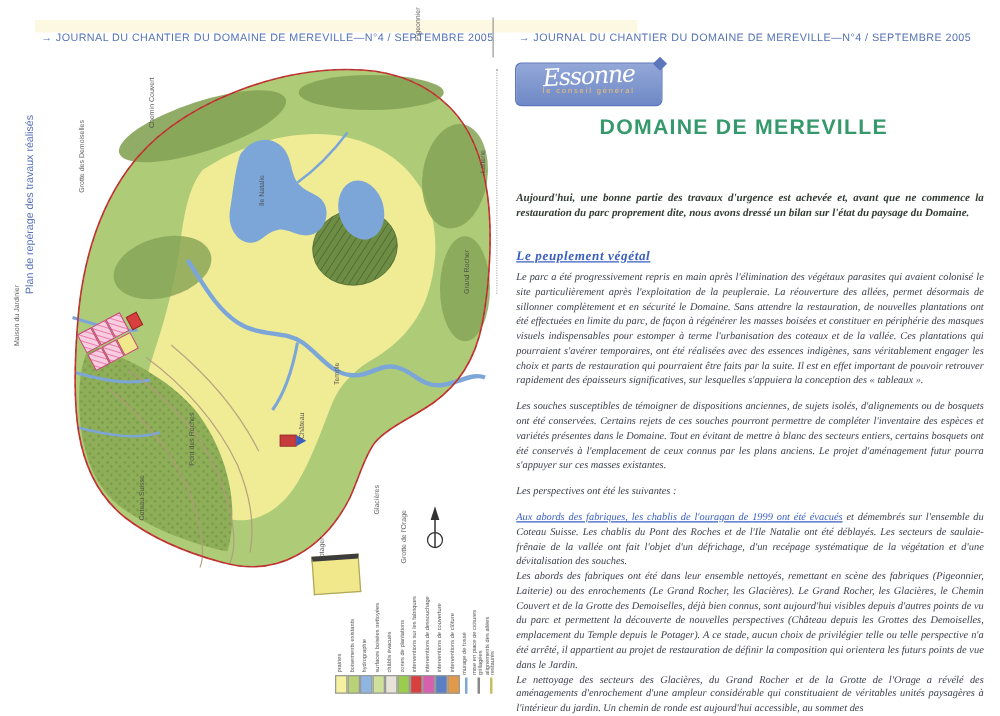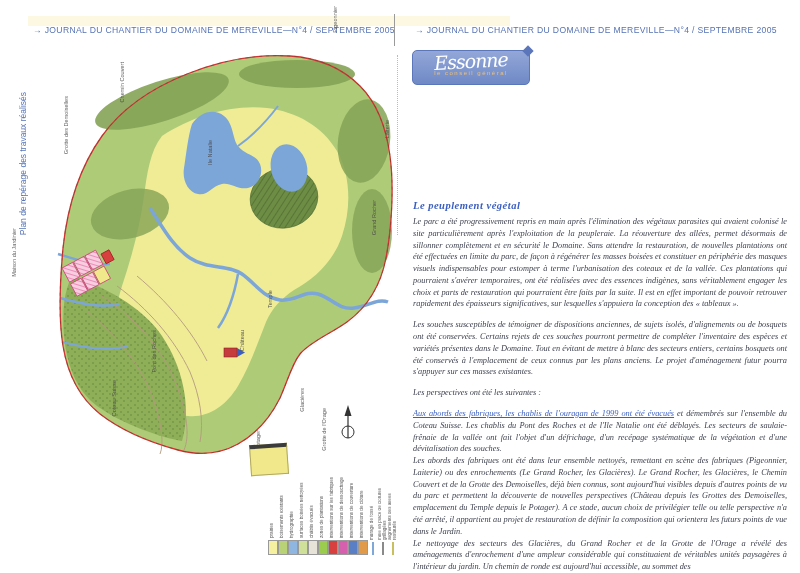--- a/index.html
+++ b/index.html
@@ -32,21 +32,21 @@
         transform:rotate(45deg);}
   #dm-title{position:absolute;left:400px;top:92px;width:390px;text-align:center;color:#35996b;
         font-size:17px;font-weight:600;letter-spacing:1px;}
   #journal-sub{position:absolute;left:416px;top:126px;color:#4a74c4;font-size:13px;
         font-style:italic;letter-spacing:1px;font-weight:bold;}
   #journal-sub .arr{font-style:normal;margin-right:14px;font-weight:normal;}
   .serif{font-family:"Liberation Serif",serif;font-style:italic;}
   #intro{position:absolute;left:413px;top:152px;width:374px;font-size:8.8px;font-weight:bold;
         color:#333d35;text-align:justify;line-height:1.42;}
   #section-h{position:absolute;left:413px;top:200px;color:#3b5fc0;font-size:10.5px;font-weight:bold;
-        letter-spacing:.5px;}
+        text-decoration:underline;letter-spacing:.5px;}
   #article{position:absolute;left:413px;top:216px;width:374px;font-size:8.3px;color:#3f4250;
         text-align:justify;line-height:1.42;}
   #article p{margin:0 0 9px 0;}
   #article p.tight{margin-bottom:0;}
   .lead{color:#3b5fc0;font-weight:normal;text-decoration:underline;}
   .hl{position:absolute;left:28px;top:16px;width:482px;height:10px;background:#fdf8e2;}
 </style>
 </head>
 <body>
 
@@ -205,22 +205,24 @@
   </div>
 
   <div class="hdr" style="left:415px;top:25px;">→ JOURNAL DU CHANTIER DU DOMAINE DE MEREVILLE—N°4 / SEPTEMBRE 2005</div>
 
   <div id="logo">
     <span class="diamond"></span>
     <span class="script">Essonne</span>
     <span class="tagline">le conseil général</span>
   </div>
 
-
-
+  <div id="dm-title">DOMAINE DE MEREVILLE</div>
+
+
+  <div id="intro" class="serif">Aujourd'hui, une bonne partie des travaux d'urgence est achevée et, avant que ne commence la restauration du parc proprement dite, nous avons dressé un bilan sur l'état du paysage du Domaine.</div>
 
   <div id="section-h" class="serif">Le peuplement végétal</div>
 
   <div id="article" class="serif">
     <p>Le parc a été progressivement repris en main après l'élimination des végétaux parasites qui avaient colonisé le site particulièrement après l'exploitation de la peupleraie. La réouverture des allées, permet désormais de sillonner complètement et en sécurité le Domaine. Sans attendre la restauration, de nouvelles plantations ont été effectuées en limite du parc, de façon à régénérer les masses boisées et constituer en périphérie des masques visuels indispensables pour estomper à terme l'urbanisation des coteaux et de la vallée. Ces plantations qui pourraient s'avérer temporaires, ont été réalisées avec des essences indigènes, sans véritablement engager les choix et parts de restauration qui pourraient être faits par la suite. Il est en effet important de pouvoir retrouver rapidement des épaisseurs significatives, sur lesquelles s'appuiera la conception des « tableaux ».</p>
     <p>Les souches susceptibles de témoigner de dispositions anciennes, de sujets isolés, d'alignements ou de bosquets ont été conservées. Certains rejets de ces souches pourront permettre de compléter l'inventaire des espèces et variétés présentes dans le Domaine. Tout en évitant de mettre à blanc des secteurs entiers, certains bosquets ont été conservés à l'emplacement de ceux connus par les plans anciens. Le projet d'aménagement futur pourra s'appuyer sur ces masses existantes.</p>
     <p>Les perspectives ont été les suivantes :</p>
     <p class="tight"><span class="lead">Aux abords des fabriques, les chablis de l'ouragan de 1999 ont été évacués</span><span> et démembrés sur l'ensemble du Coteau Suisse. Les chablis du Pont des Roches et de l'Ile Natalie ont été déblayés. Les secteurs de saulaie-frênaie de la vallée ont fait l'objet d'un défrichage, d'un recépage systématique de la végétation et d'une dévitalisation des souches.</span></p>
     <p class="tight">Les abords des fabriques ont été dans leur ensemble nettoyés, remettant en scène des fabriques (Pigeonnier, Laiterie) ou des enrochements (Le Grand Rocher, les Glacières). Le Grand Rocher, les Glacières, le Chemin Couvert et de la Grotte des Demoiselles, déjà bien connus, sont aujourd'hui visibles depuis d'autres points de vu du parc et permettent la découverte de nouvelles perspectives (Château depuis les Grottes des Demoiselles, emplacement du Temple depuis le Potager). A ce stade, aucun choix de privilégier telle ou telle perspective n'a été arrêté, il appartient au projet de restauration de définir la composition qui orientera les futurs points de vue dans le Jardin.</p>
     <p>Le nettoyage des secteurs des Glacières, du Grand Rocher et de la Grotte de l'Orage  a révélé des aménagements d'enrochement d'une ampleur considérable qui constituaient de véritables unités paysagères à l'intérieur du jardin. Un chemin de ronde est aujourd'hui accessible, au sommet des</p>

